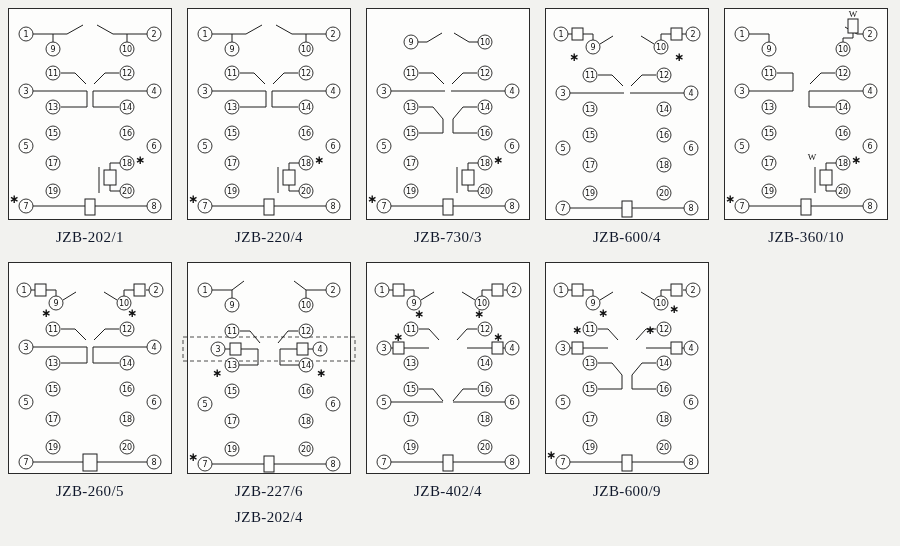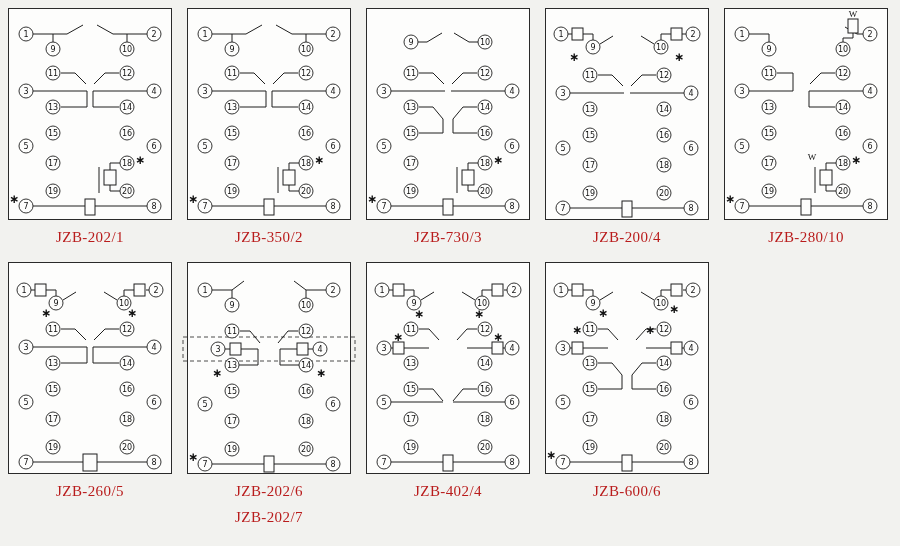--- a/index.html
+++ b/index.html
@@ -18,21 +18,21 @@
     border:1px solid var(--panel-border,#2a2a2a);
     background:var(--panel-bg,#fdfdfc);
     position:relative;
   }
   .panel svg{display:block;overflow:visible;}
   .panel-label{
     text-align:center;
     font-size:15px;
     line-height:17px;
     margin-top:9px;
-    color:#b91c1c;
+    color:#0f172a;
     letter-spacing:.4px;
     white-space:nowrap;
   }
   .wire{fill:none;stroke:var(--line,#1f1f1f);stroke-width:1;}
   .dash{fill:none;stroke:var(--line,#1f1f1f);stroke-width:.8;stroke-dasharray:4 3;}
   .coil{fill:var(--panel-bg,#fdfdfc);stroke:var(--line,#1f1f1f);stroke-width:1;}
   .term{fill:var(--panel-bg,#fdfdfc);stroke:var(--line,#1f1f1f);stroke-width:.9;}
   .tnum{font:8px "DejaVu Sans",sans-serif;text-anchor:middle;fill:#111;}
   .star{font:bold 12px "DejaVu Sans",sans-serif;text-anchor:middle;fill:#111;}
   .wlbl{font:9px "Liberation Serif",serif;text-anchor:middle;fill:#111;}
@@ -257,21 +257,21 @@
               <text x="17" y="199.8" class="tnum">7</text>
             </g>
             <g>
               <circle cx="145" cy="197" r="7" class="term"></circle>
               <text x="145" y="199.8" class="tnum">8</text>
             </g>
             <text x="131" y="155" class="star">∗</text>
             <text x="5" y="194" class="star">∗</text>
           </svg>
         </div>
-        <div class="panel-label">JZB-350/2</div>
+        <div class="panel-label">JZB-220/4</div>
       </div>
       <div class="panel-wrap">
         <div class="panel">
           <svg viewBox="0 0 162 210" width="162" height="210">
             <path d="M51 33 h9" class="wire"></path>
             <path d="M60 33 l15 -9" class="wire"></path>
             <path d="M111 33 h-9" class="wire"></path>
             <path d="M102 33 l-15 -9" class="wire"></path>
             <path d="M52 64 h14" class="wire"></path>
             <path d="M66 64 l11 11" class="wire"></path>
@@ -469,21 +469,21 @@
               <text x="17" y="201.8" class="tnum">7</text>
             </g>
             <g>
               <circle cx="145" cy="199" r="7" class="term"></circle>
               <text x="145" y="201.8" class="tnum">8</text>
             </g>
             <text x="28" y="52" class="star">∗</text>
             <text x="133" y="52" class="star">∗</text>
           </svg>
         </div>
-        <div class="panel-label">JZB-200/4</div>
+        <div class="panel-label">JZB-600/4</div>
       </div>
       <div class="panel-wrap">
         <div class="panel">
           <svg viewBox="0 0 162 210" width="162" height="210">
             <path d="M24 25 h20" class="wire"></path>
             <path d="M44 33 v-8" class="wire"></path>
             <path d="M138 25 h-6" class="wire"></path>
             <path d="M132 25 l-12 -7" class="wire"></path>
             <path d="M118 33 v-4 h10 v-5" class="wire"></path>
             <path d="M52 64 h16" class="wire"></path>
@@ -581,21 +581,21 @@
             <g>
               <circle cx="145" cy="197" r="7" class="term"></circle>
               <text x="145" y="199.8" class="tnum">8</text>
             </g>
             <text x="131" y="155" class="star">∗</text>
             <text x="5" y="194" class="star">∗</text>
             <text x="128" y="8" class="wlbl">W</text>
             <text x="87" y="151" class="wlbl">W</text>
           </svg>
         </div>
-        <div class="panel-label">JZB-280/10</div>
+        <div class="panel-label">JZB-360/10</div>
       </div>
     </div>
   <div class="row row2">
       <div class="panel-wrap">
         <div class="panel">
           <svg viewBox="0 0 162 210" width="162" height="210">
             <path d="M22 27 h4" class="wire"></path>
             <path d="M37 27 h10 v6" class="wire"></path>
             <path d="M54 37 l13 -8" class="wire"></path>
             <path d="M140 27 h-3" class="wire"></path>
@@ -805,22 +805,22 @@
             </g>
             <g>
               <circle cx="145" cy="201" r="7" class="term"></circle>
               <text x="145" y="203.8" class="tnum">8</text>
             </g>
             <text x="29" y="114" class="star">∗</text>
             <text x="133" y="114" class="star">∗</text>
             <text x="5" y="198" class="star">∗</text>
           </svg>
         </div>
-        <div class="panel-label">JZB-202/6</div>
-        <div class="panel-label">JZB-202/7</div>
+        <div class="panel-label">JZB-227/6</div>
+        <div class="panel-label">JZB-202/4</div>
       </div>
       <div class="panel-wrap">
         <div class="panel">
           <svg viewBox="0 0 162 210" width="162" height="210">
             <path d="M22 27 h4" class="wire"></path>
             <path d="M37 27 h10 v6" class="wire"></path>
             <path d="M54 37 l13 -8" class="wire"></path>
             <path d="M140 27 h-3" class="wire"></path>
             <path d="M125 27 h-10 v6" class="wire"></path>
             <path d="M108 37 l-13 -8" class="wire"></path>
@@ -1045,16 +1045,16 @@
               <circle cx="145" cy="199" r="7" class="term"></circle>
               <text x="145" y="201.8" class="tnum">8</text>
             </g>
             <text x="57" y="54" class="star">∗</text>
             <text x="128" y="50" class="star">∗</text>
             <text x="31" y="71" class="star">∗</text>
             <text x="104" y="71" class="star">∗</text>
             <text x="5" y="196" class="star">∗</text>
           </svg>
         </div>
-        <div class="panel-label">JZB-600/6</div>
+        <div class="panel-label">JZB-600/9</div>
       </div>
     </div>
 </div>
 
 </body></html>

